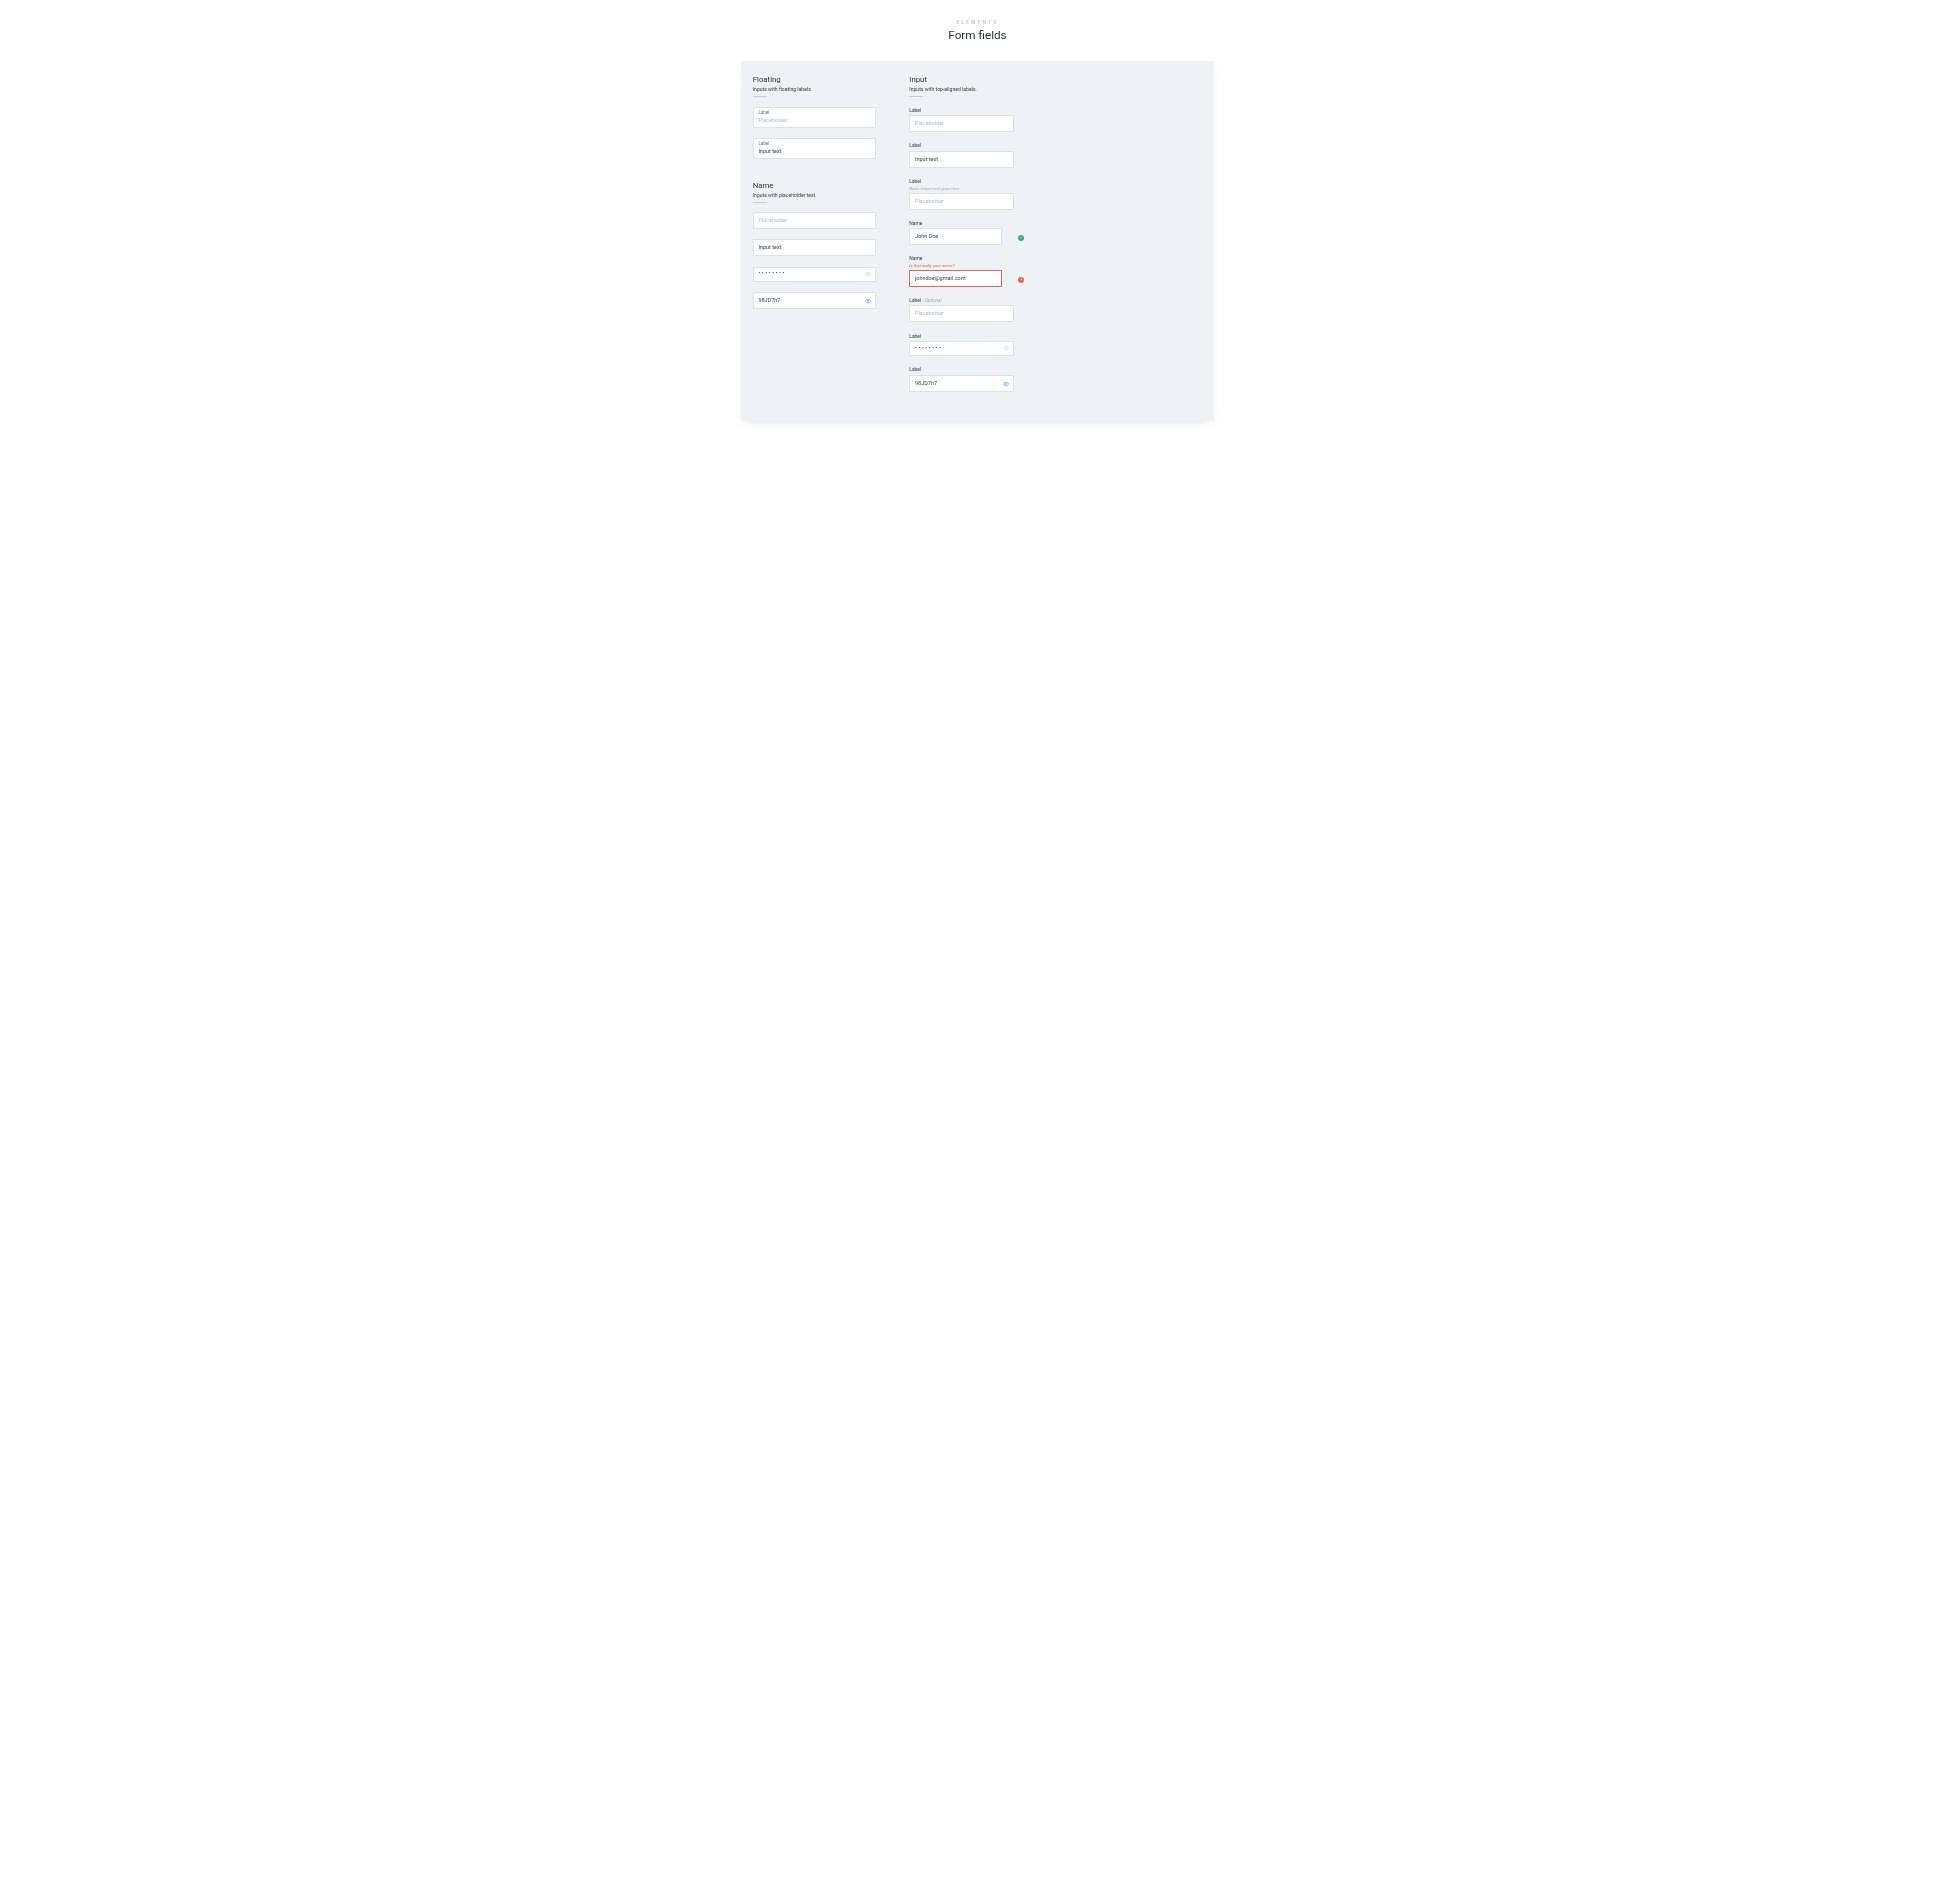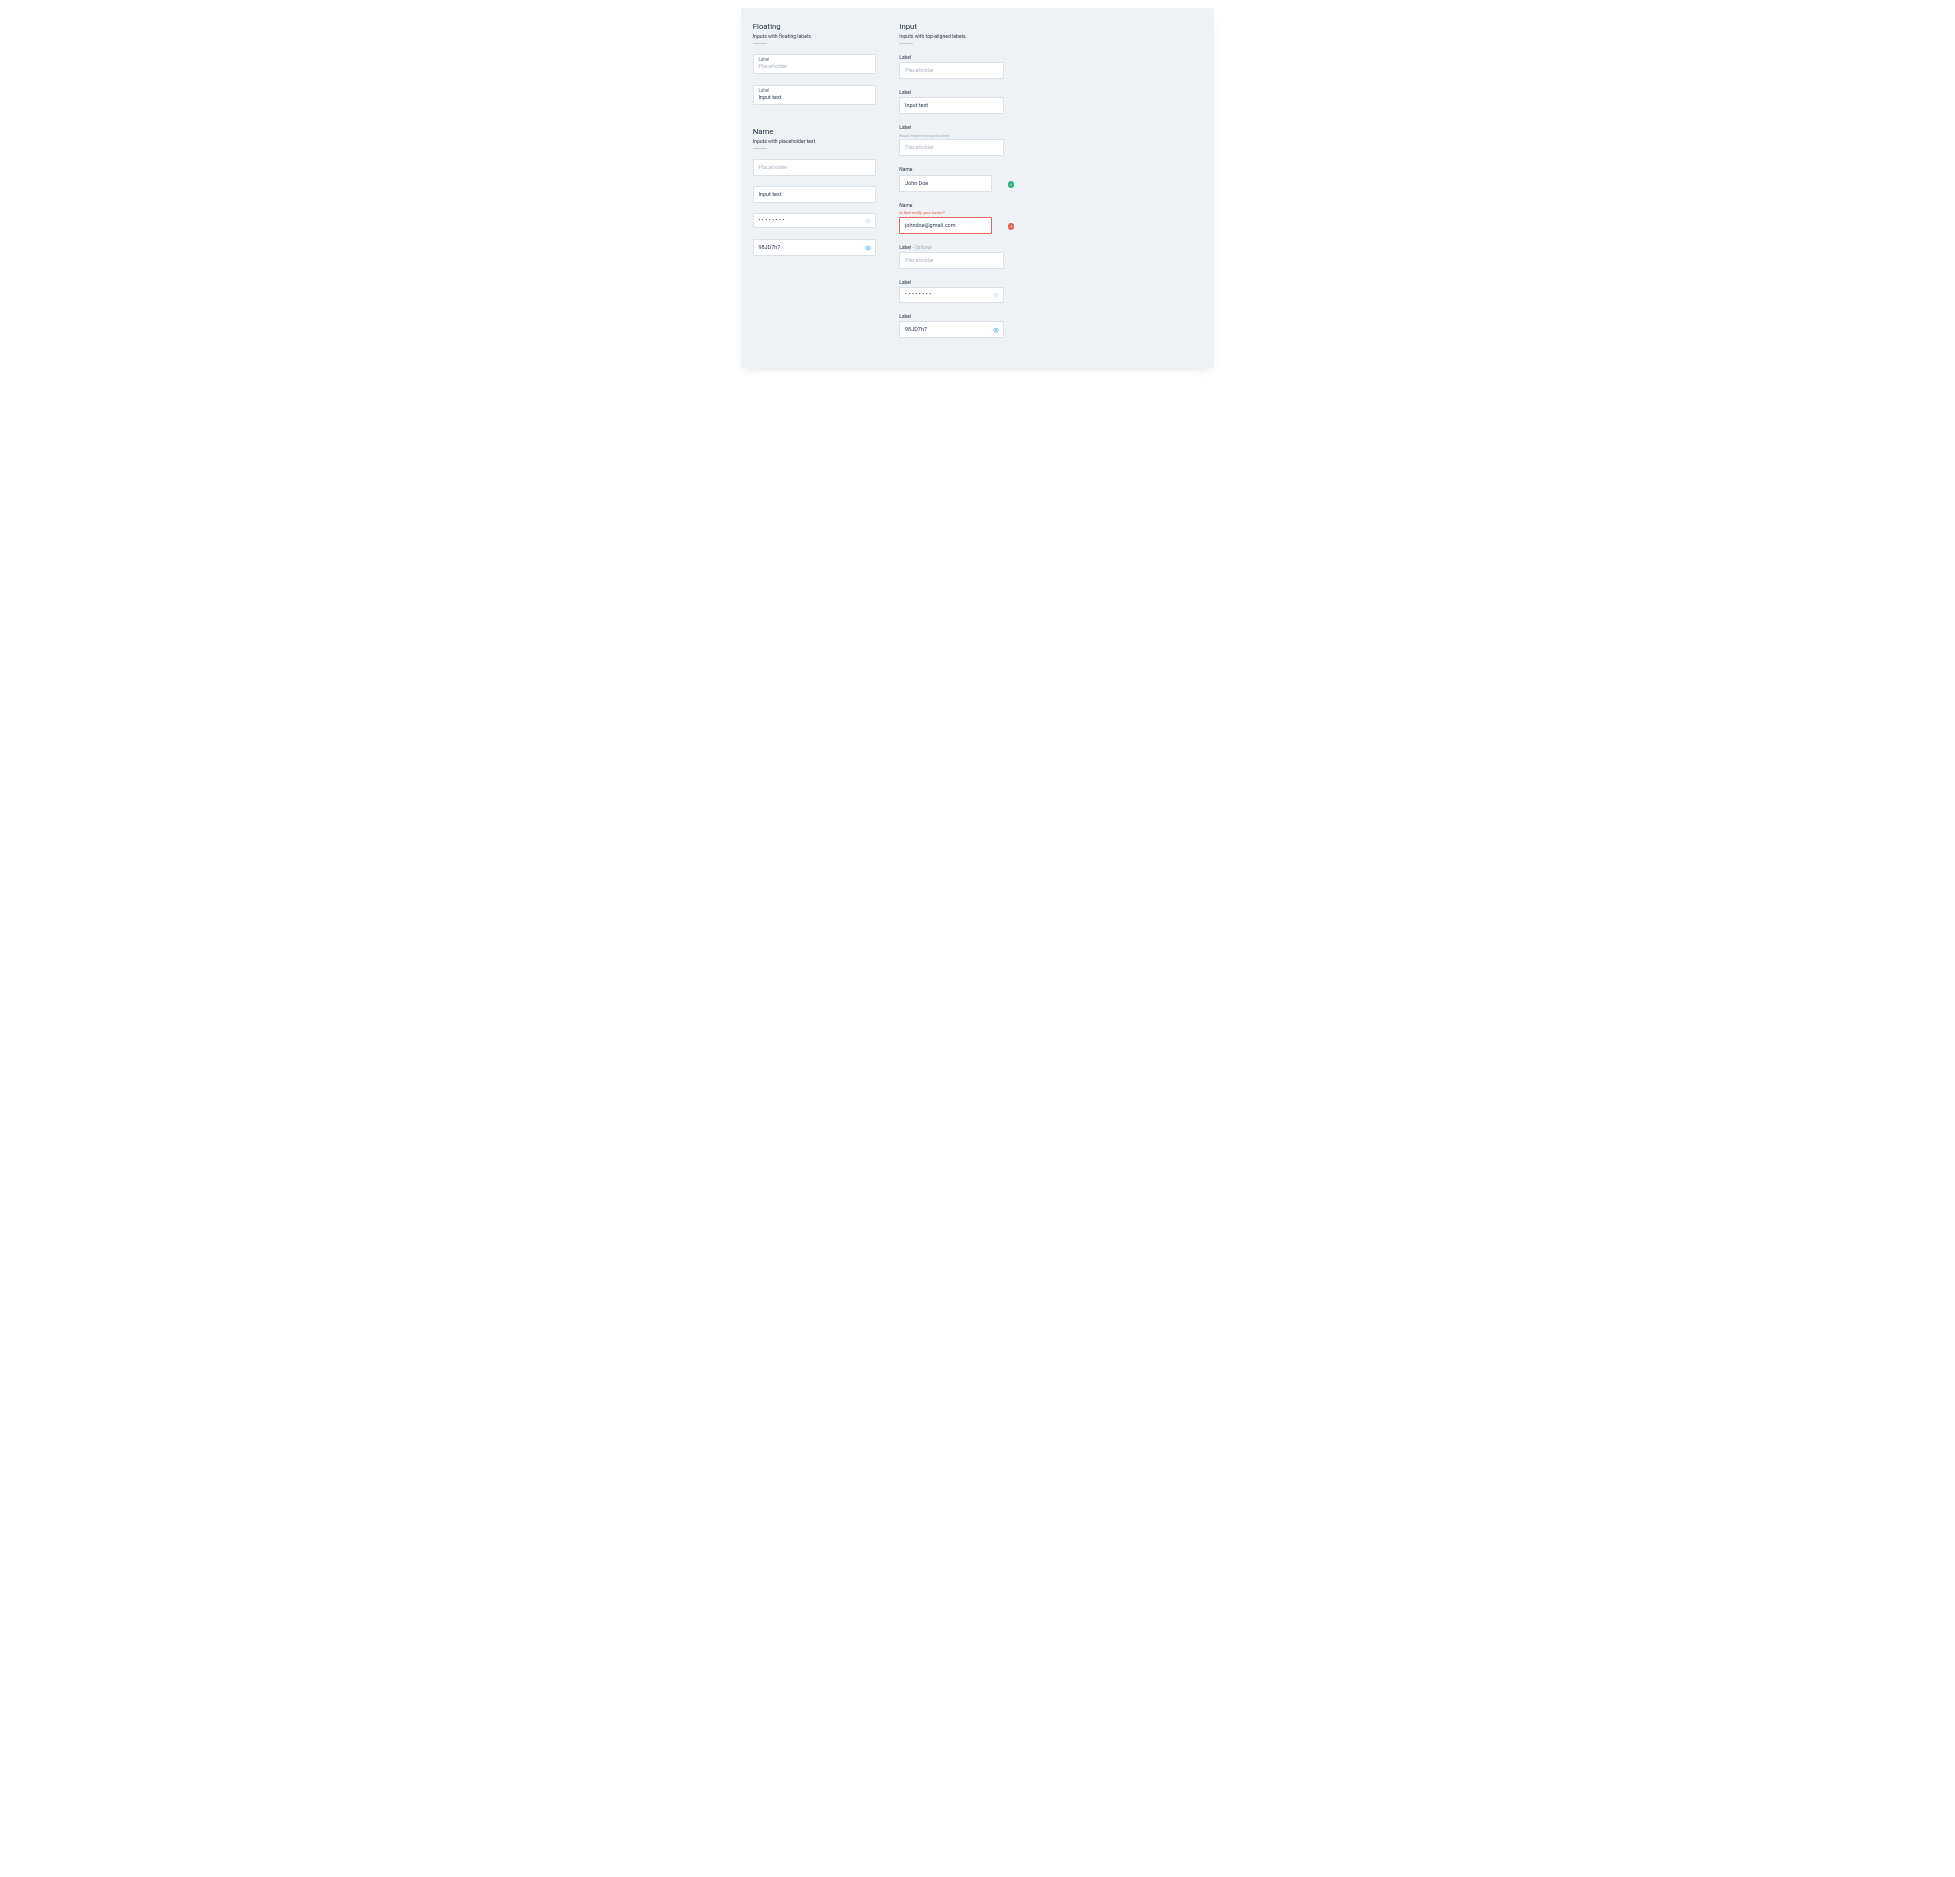--- a/index.html
+++ b/index.html
@@ -31,21 +31,21 @@
     font-size: 11.7px;
     font-weight: 400;
     color: #1f2d3d;
     margin: 0;
   }
   .panel {
     background: #eef2f5;
     margin: 7.8px 14px 0 14px;
     padding: 14px 0 19.6px 0;
     display: flex;
-    gap: 0;
+    gap: 10px;
     box-shadow: 0 4.7px 9.4px -3.9px rgba(100,110,130,0.25);
   }
   .col {
     padding: 0 11.7px;
   }
   .col1 { width: 31%; padding-left: 11.7px; }
   .col2 { width: 27%; }
   .col3 { width: 42%; padding-right: 11.7px; }
   .section-title {
     font-size: 7.8px;
@@ -188,20 +188,24 @@
     line-height: 1;
     color: #1f2d3d;
   }
   .eye-svg { display:block; }
   .section-space { height: 11.7px; }
 </style>
 </head>
 <body>
 
 <div class="page">
+  <div class="header">
+    <div class="overline">ELEMENTS</div>
+    <h1 class="title">Form fields</h1>
+  </div>
 
   <div class="panel">
 
     <div class="col col1">
 
       <h2 class="section-title">Floating</h2>
       <p class="section-sub">Inputs with floating labels.</p>
       <div class="rule"></div>
 
       <div class="field-wrap">

